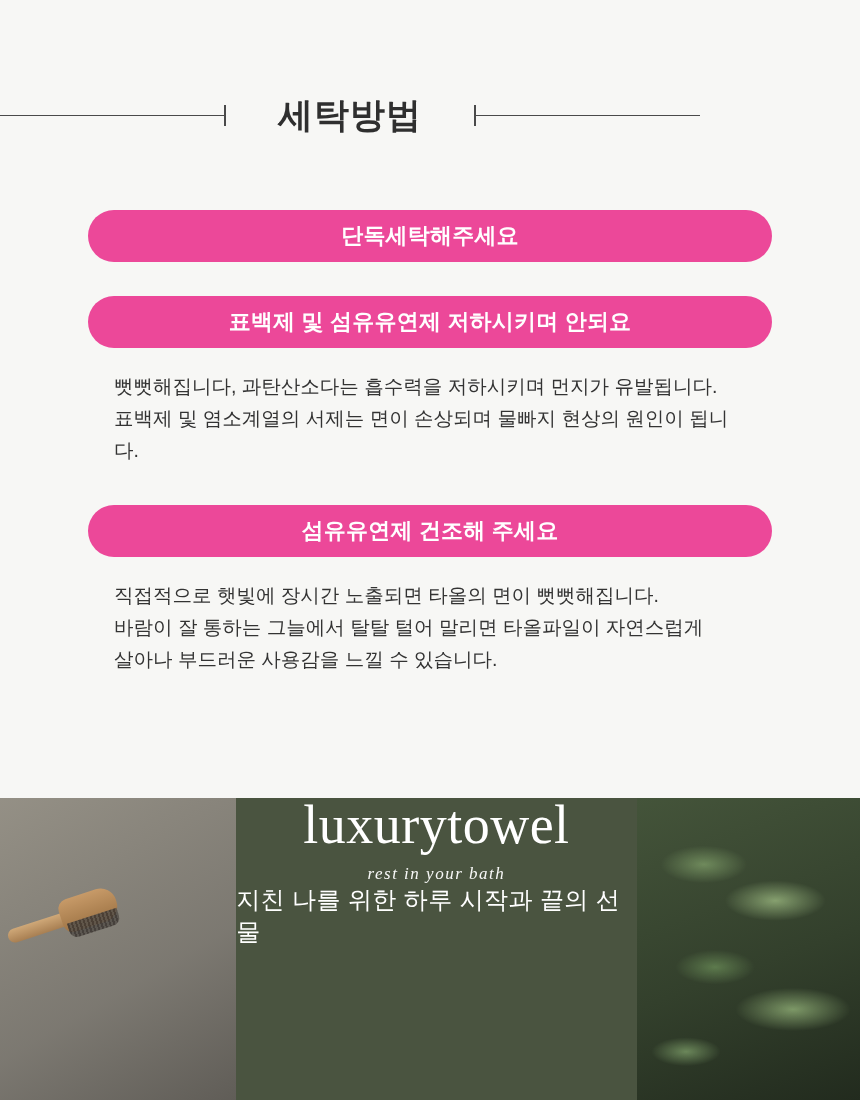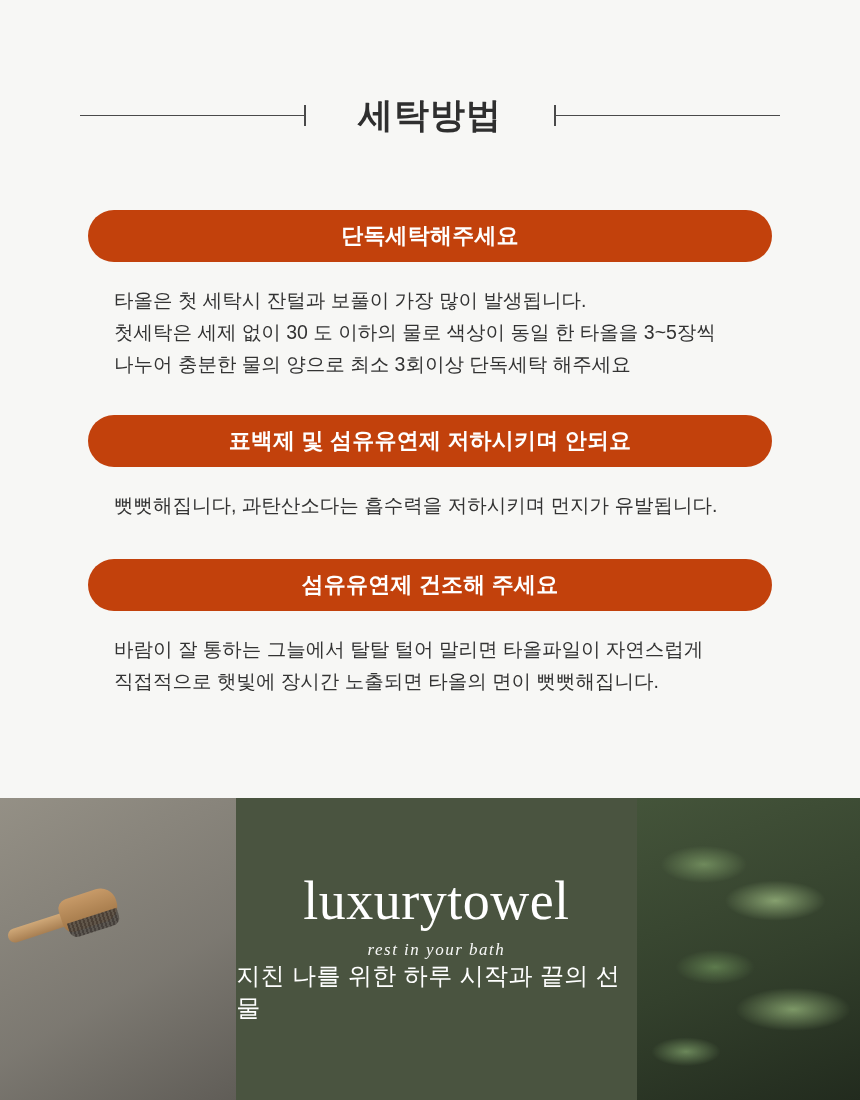--- a/index.html
+++ b/index.html
@@ -22,21 +22,20 @@
     background: #f7f7f5;
     display: flex;
     flex-direction: column;
   }
 
   
   .header {
     height: 210px;
     display: flex;
     align-items: center;
-    justify-content: center;
     position: relative;
   }
   .header-inner {
     display: flex;
     align-items: center;
     justify-content: center;
     width: 700px;
     margin-top: 20px;
   }
   .rule {
@@ -63,21 +62,21 @@
     color: #2f2f2f;
     padding: 0 52px;
     white-space: nowrap;
   }
 
   
   .content {
     padding: 0 88px;
   }
   .pill {
-    background: #c2410c;
+    background: #ec4899;
     color: #ffffff;
     border-radius: 40px;
     height: 52px;
     display: flex;
     align-items: center;
     justify-content: center;
     font-size: 22px;
     font-weight: bold;
     letter-spacing: 0.2px;
   }
@@ -114,21 +113,21 @@
     position: relative;
     overflow: hidden;
     background: #2e3b27;
   }
   .banner-center {
     flex: 1 1 auto;
     background: #4a5440;
     display: flex;
     flex-direction: column;
     align-items: center;
-    justify-content: center;
+    justify-content: flex-start;
     color: #ffffff;
     position: relative;
   }
   .brand {
     font-family: "Liberation Serif", serif;
     font-size: 54px;
     letter-spacing: 0.5px;
     line-height: 1;
     margin-bottom: 12px;
   }
@@ -215,43 +214,40 @@
       <div class="rule left"></div>
       <div class="header-title">세탁방법</div>
       <div class="rule right"></div>
     </div>
   </div>
 
   <div class="content">
 
     <div class="section">
       <div class="pill">단독세탁해주세요</div>
-      <div class="section-body">
-        <p>타올은 첫 세탁시 잔털과 보풀이 가장 많이 발생됩니다.</p>
-        <p>첫세탁은 세제 없이 30 도 이하의 물로 색상이 동일 한 타올을 3~5장씩</p>
-        <p>나누어  충분한  물의 양으로 최소 3회이상 단독세탁 해주세요</p>
-      </div>
     </div>
 
     <div class="gap-1"></div>
 
     <div class="section">
       <div class="pill">표백제 및 섬유유연제 저하시키며 안되요</div>
       <div class="section-body">
         <p>뻣뻣해집니다, 과탄산소다는 흡수력을 저하시키며 먼지가 유발됩니다.</p>
+        <p>표백제 및 염소계열의 서제는 면이 손상되며 물빠지 현상의 원인이 됩니다.</p>
       </div>
     </div>
 
     <div class="gap-2"></div>
 
     <div class="section">
       <div class="pill">섬유유연제 건조해 주세요</div>
       <div class="section-body">
+        <p>직접적으로 햇빛에 장시간 노출되면 타올의 면이 뻣뻣해집니다.</p>
         <p>바람이 잘 통하는 그늘에서 탈탈 털어 말리면  타올파일이 자연스럽게</p>
-        <p>직접적으로 햇빛에 장시간 노출되면 타올의 면이 뻣뻣해집니다.</p>
+        <p>살아나 부드러운 사용감을 느낄 수 있습니다.</p>
       </div>
     </div>
 
   </div>
 
   <div class="banner">
 
     <div class="banner-left">
       <div class="photo-soap"></div>
       <div class="photo-soap-overlay"></div>

